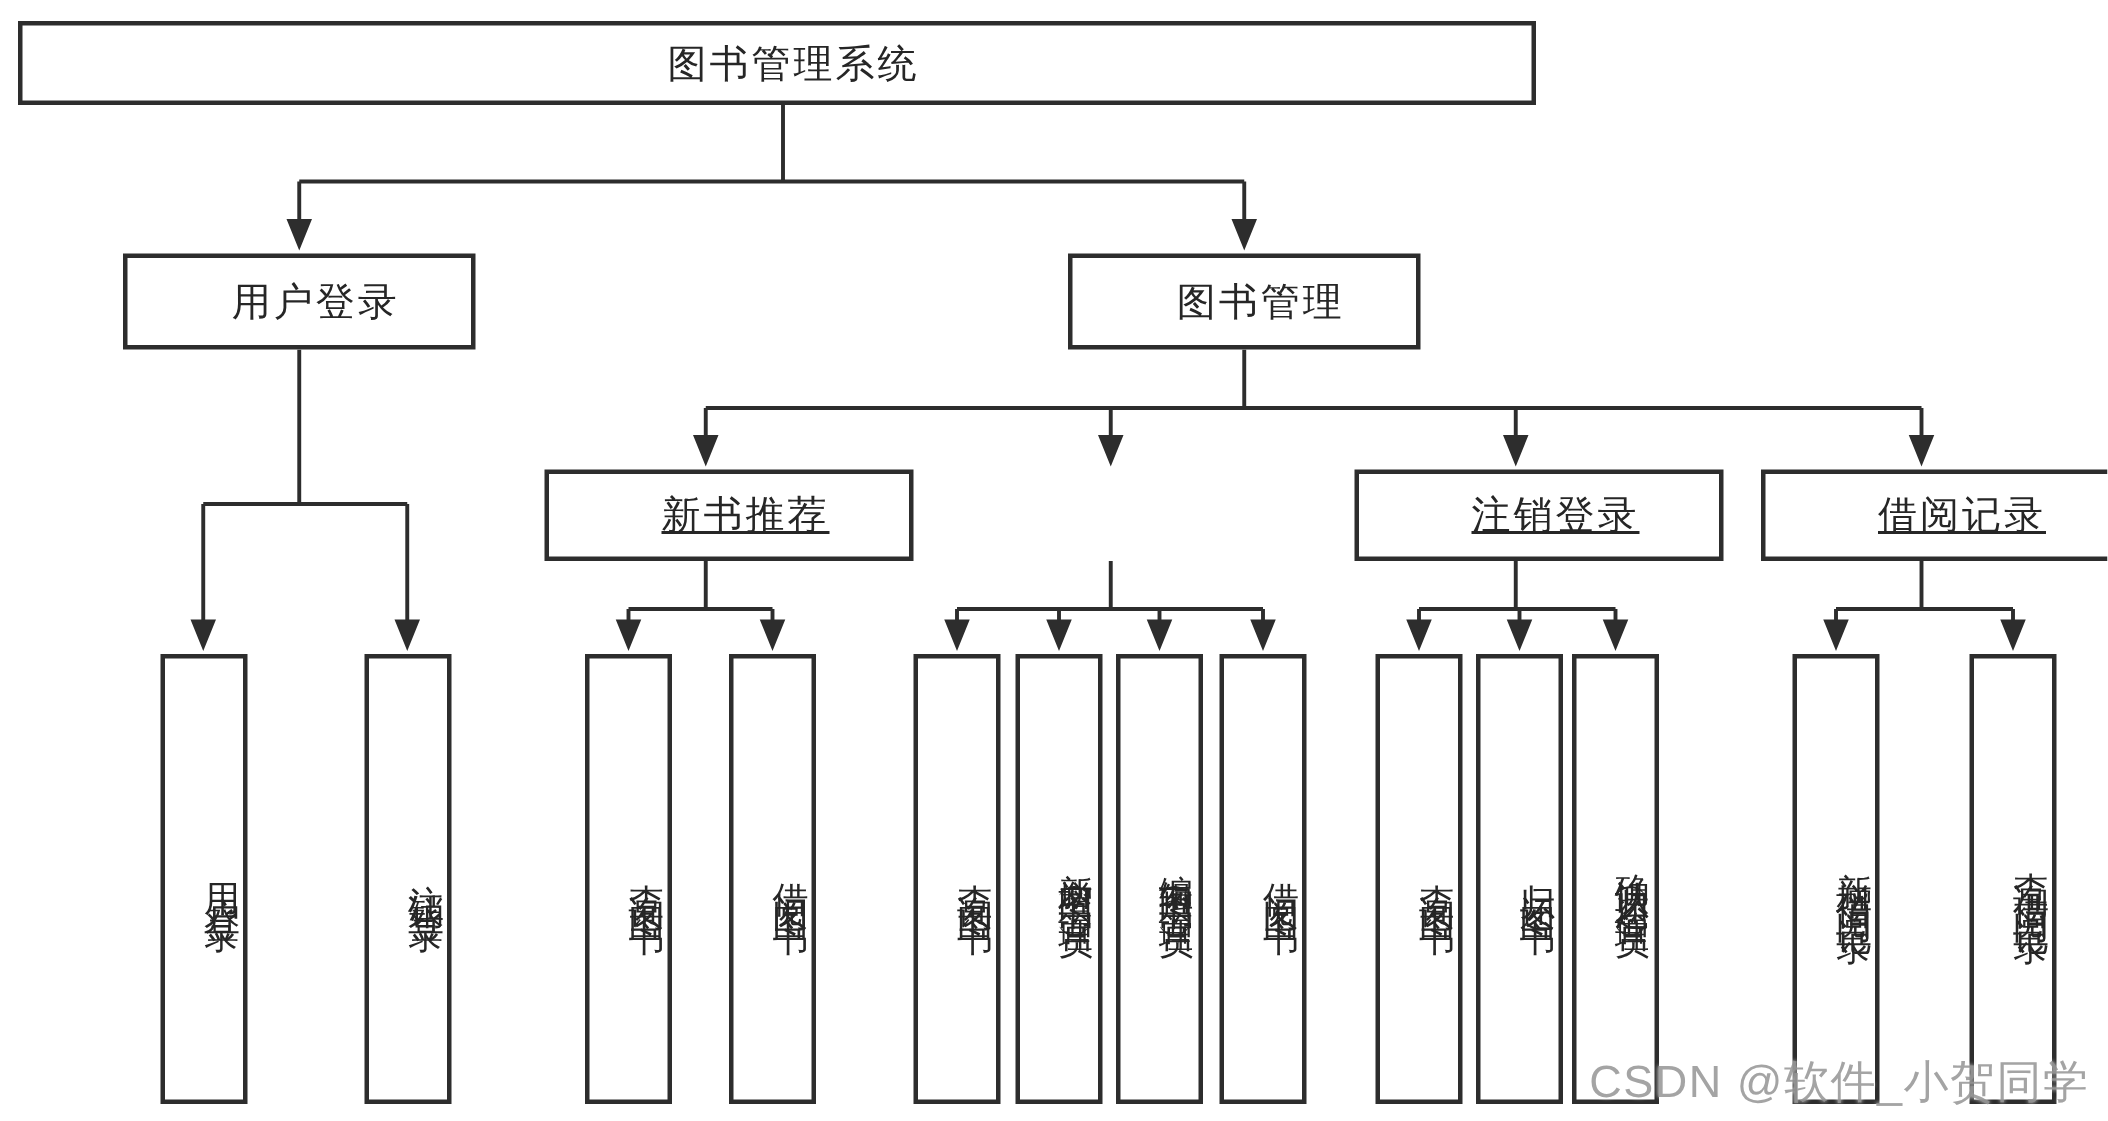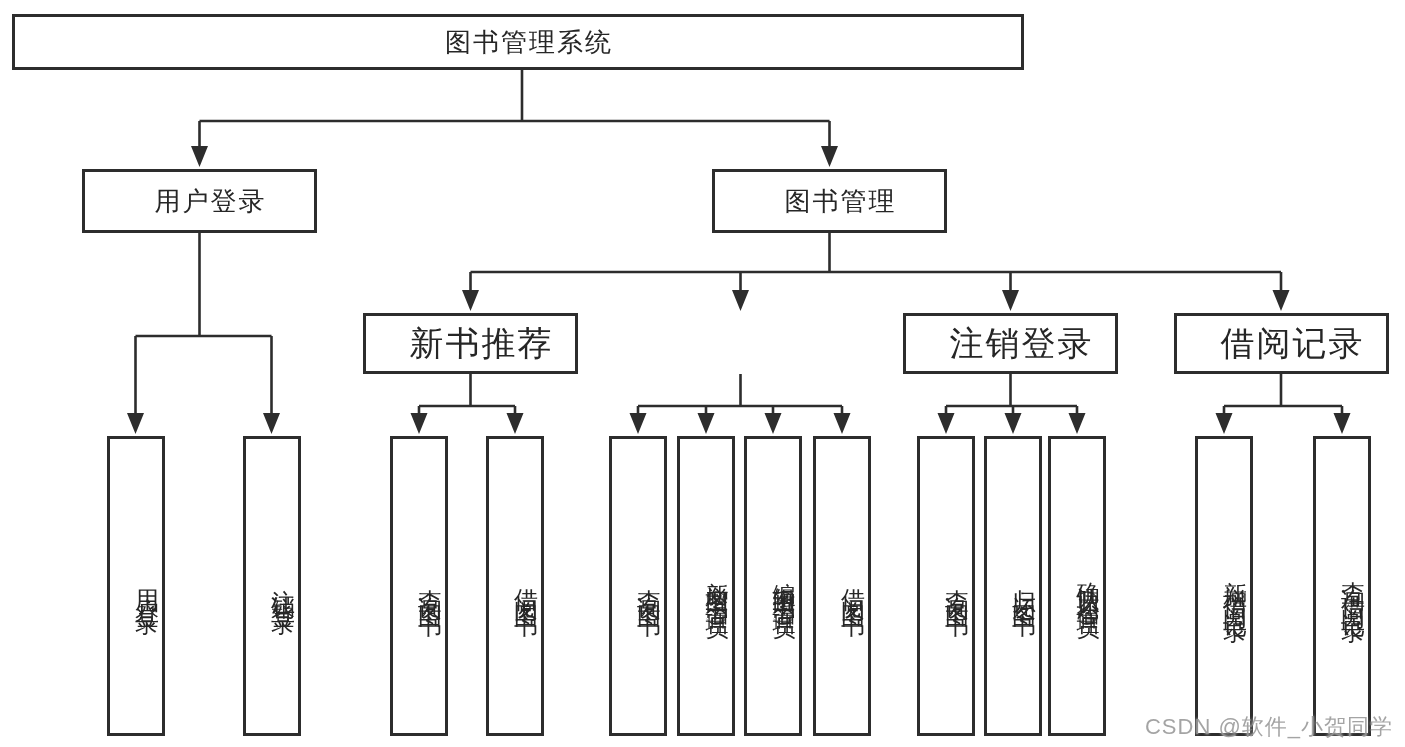--- a/index.html
+++ b/index.html
@@ -30,39 +30,39 @@
   }
   .lvl1 {
     left: 12px; top: 14px; width: 1012px; height: 56px;
     font-size: 26px; letter-spacing: 2px;
   }
   .lvl2 {
     top: 169px; width: 235px; height: 64px;
     font-size: 26px; letter-spacing: 2px;
   }
   .lvl3 {
-    top: 313px; width: 215px; height: 61px;
-    font-size: 34px; letter-spacing: 2px;
+    top: 313px; width: 246px; height: 61px;
+    font-size: 26px; letter-spacing: 2px; text-decoration: underline;
   }
   .leaf {
     top: 436px; width: 58px; height: 300px;
   }
   .vtext {
     writing-mode: vertical-rl;
     font-size: 24px;
     line-height: 1;
     letter-spacing: 8px;
     display: block;
   }
   .vtext.tight { letter-spacing: 5px; font-size: 23px; }
   .watermark {
     position: absolute;
     right: 12px;
     bottom: 5px;
-    font-size: 22px;
+    font-size: 30px;
     letter-spacing: 1px;
     color: #9b9b9b;
     opacity: 0.9;
     text-shadow: 0 0 3px #ffffff;
     z-index: 5;
     white-space: nowrap;
   }
 </style>
 </head>
 <body>

